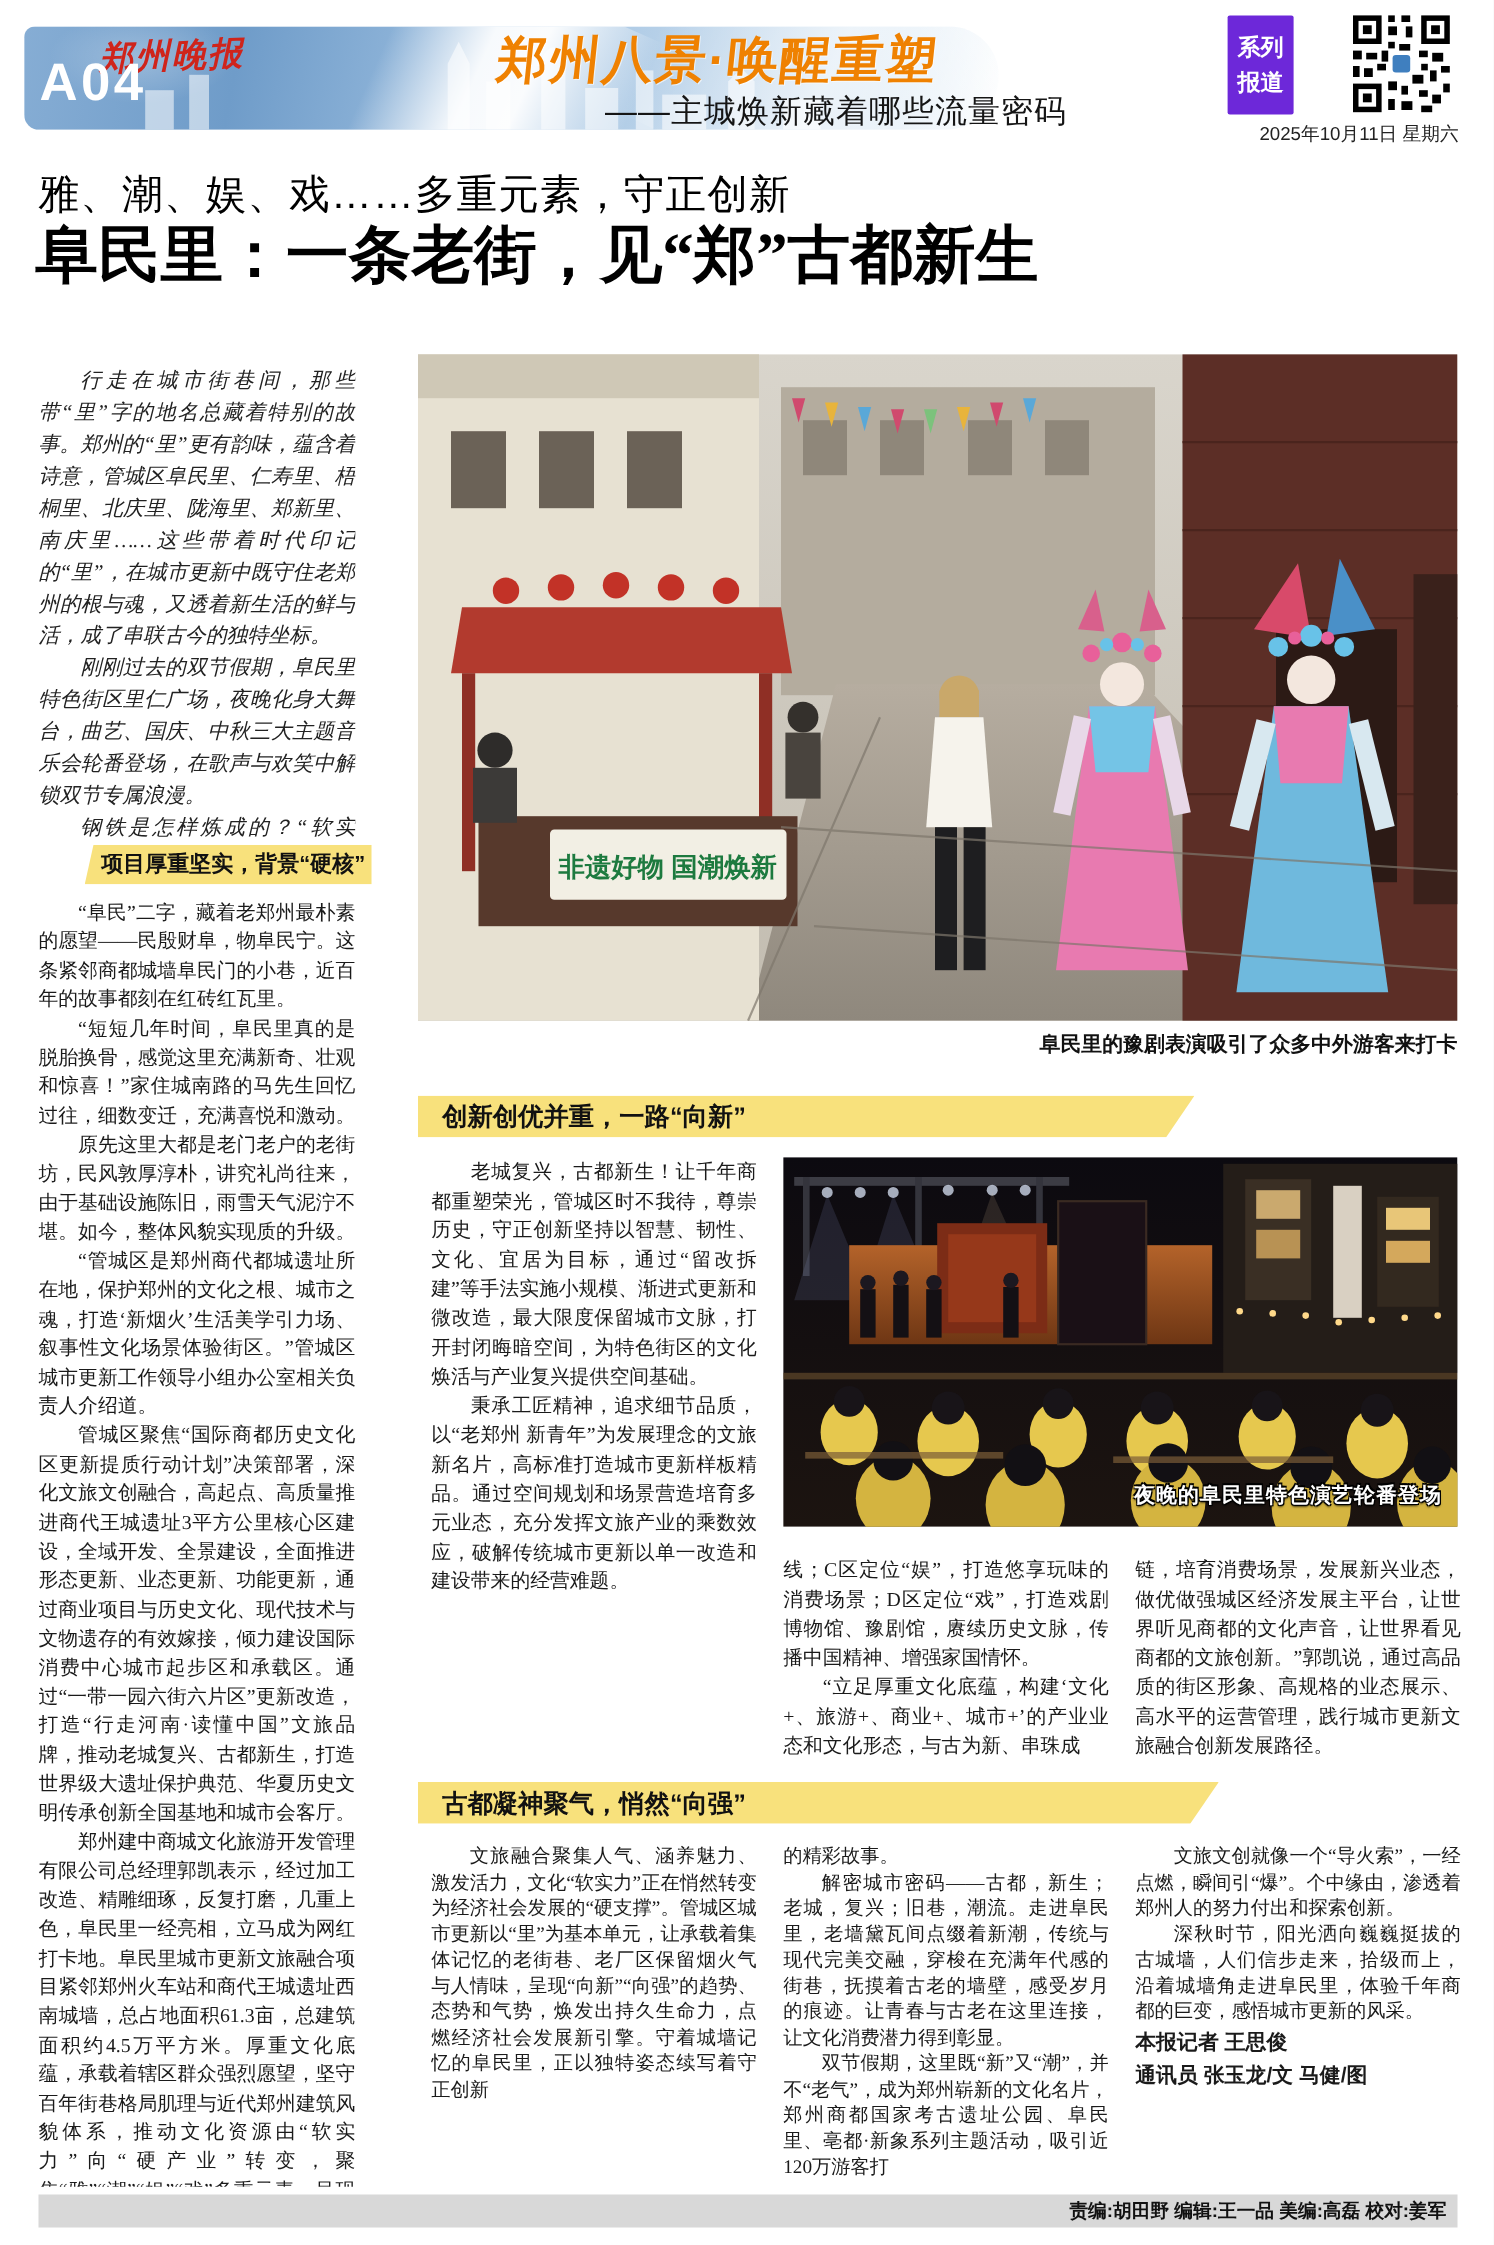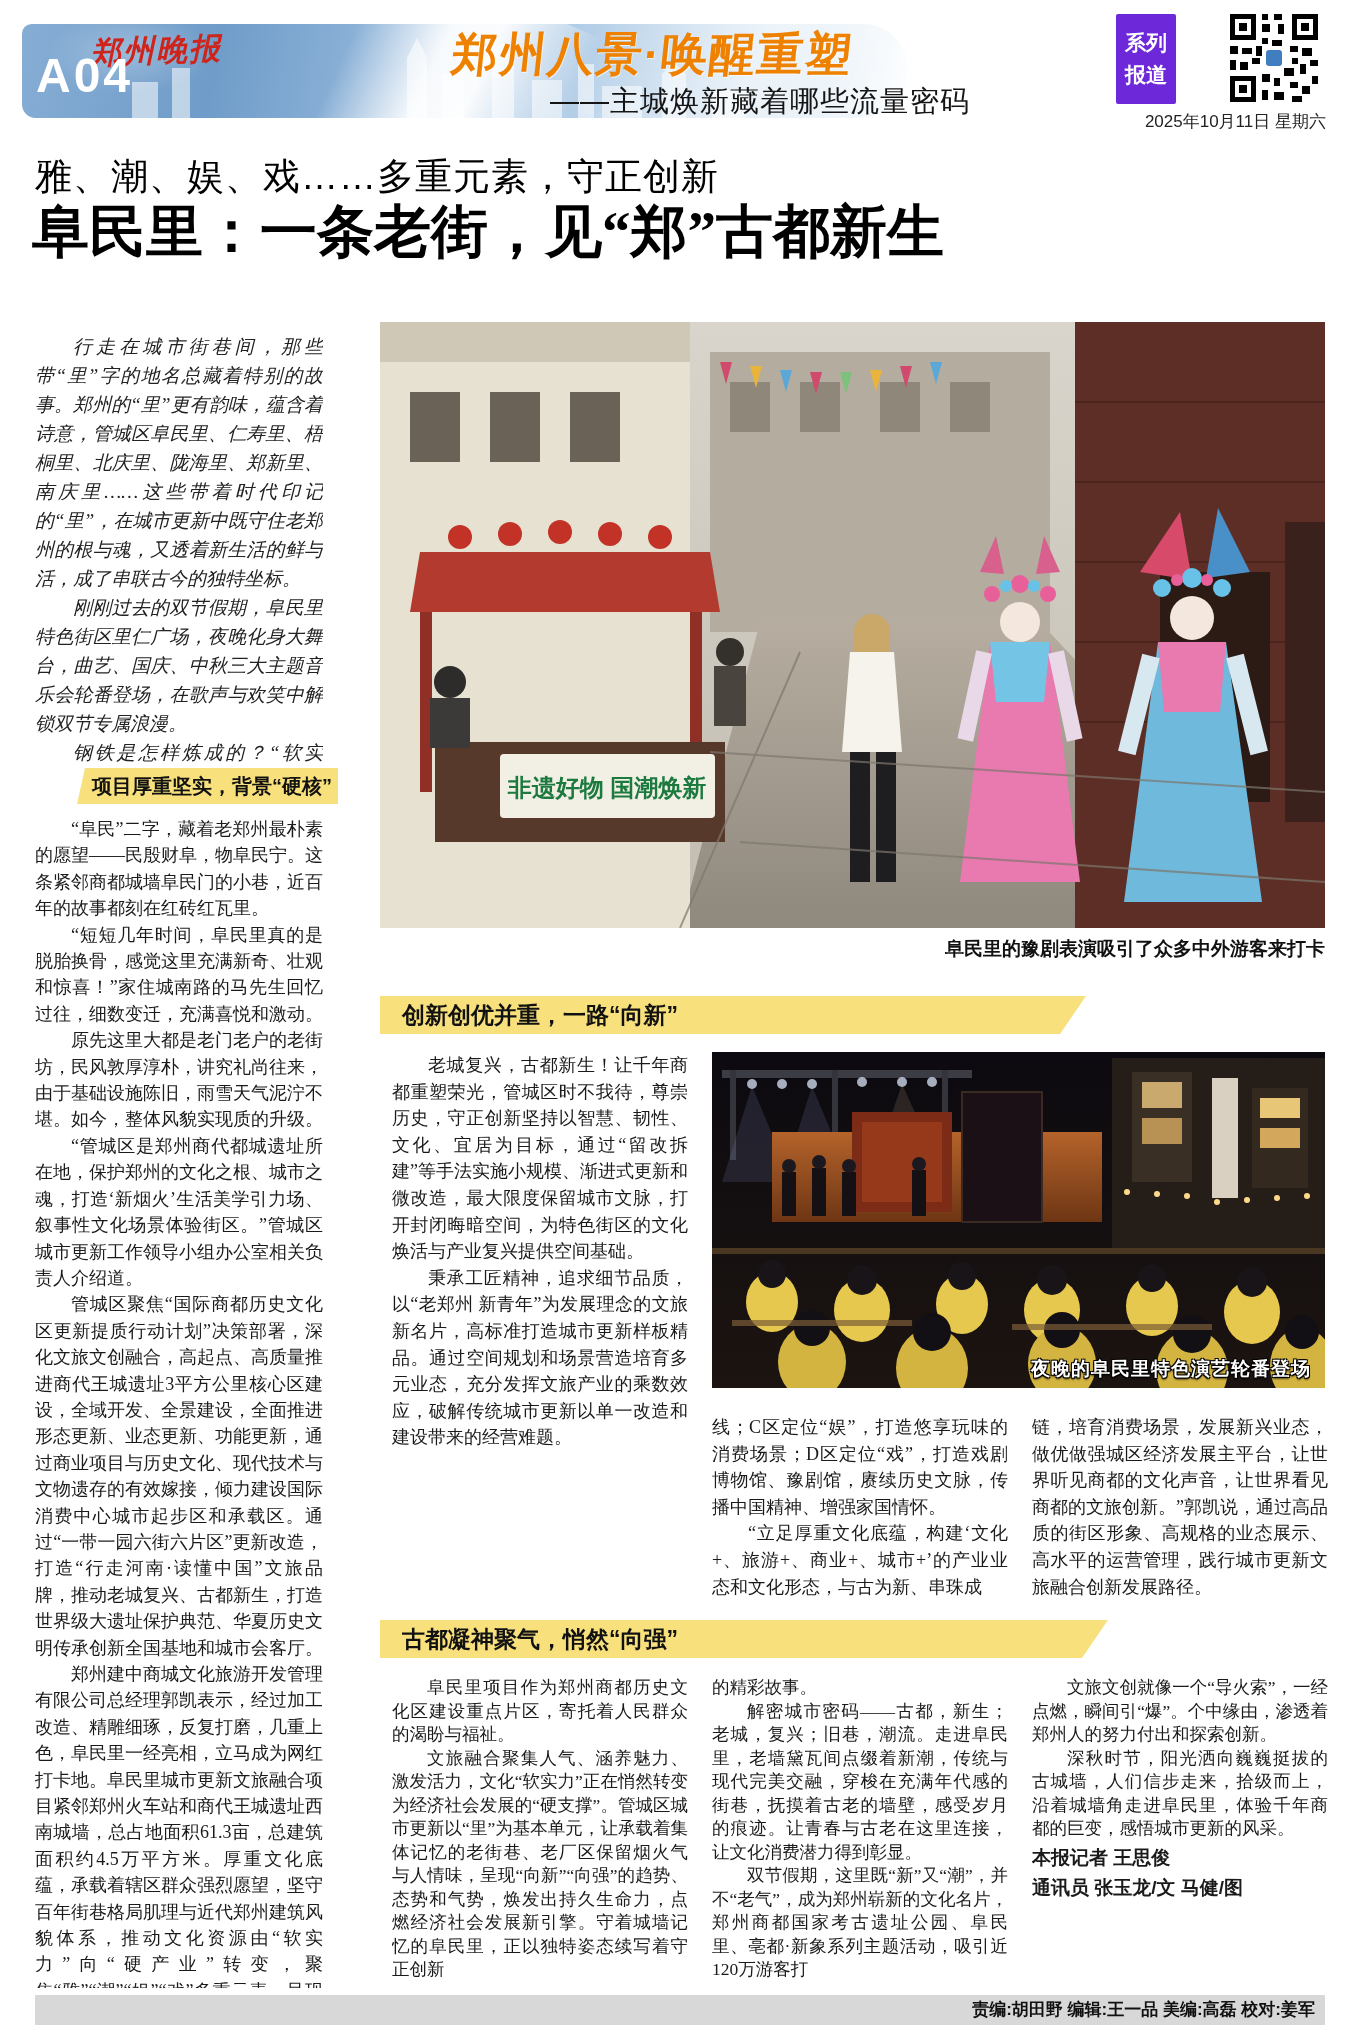--- a/index.html
+++ b/index.html
@@ -63,21 +63,21 @@
   #h-s2{left:380px;top:996px;width:684px;height:38px;line-height:38px;font-size:23px;padding-left:22px;
         clip-path:polygon(0 0,100% 0,calc(100% - 26px) 100%,0 100%);}
   #h-s3{left:380px;top:1620px;width:706px;height:38px;line-height:38px;font-size:23px;padding-left:22px;
         clip-path:polygon(0 0,100% 0,calc(100% - 26px) 100%,0 100%);}
 
   
   #photo1{left:380px;top:322px;width:945px;height:606px;}
   #caption1{left:380px;top:936px;width:945px;text-align:right;font-family:"Liberation Sans",sans-serif;
     font-weight:600;font-size:19px;color:#111;}
   #photo2{left:712px;top:1052px;width:613px;height:336px;}
-  #caption2{right:14px;bottom:6px;position:absolute;font-family:"Liberation Sans",sans-serif;font-weight:800;
+  #caption2{right:14px;bottom:16px;position:absolute;font-family:"Liberation Sans",sans-serif;font-weight:800;
     font-size:19px;color:#fff;letter-spacing:1px;
     text-shadow:-1px -1px 0 #000,1px -1px 0 #000,-1px 1px 0 #000,1px 1px 0 #000,0 2px 2px rgba(0,0,0,.8);margin-left:29px;}
   svg{display:block;}
 
   
   #footer-band{left:35px;top:1995px;width:1290px;height:30px;background:#d8d8d8;
     font-family:Liberation Sans, sans-serif;font-weight:700;font-size:17px;color:#111;
     line-height:30px;text-align:right;padding-right:10px;box-sizing:border-box;padding-left:28px;}
 </style>
 </head>
@@ -399,21 +399,20 @@
   <div id="col-s2b" class="abs col">
       <p class="para">线；C区定位“娱”，打造悠享玩味的消费场景；D区定位“戏”，打造戏剧博物馆、豫剧馆，赓续历史文脉，传播中国精神、增强家国情怀。</p>
       <p class="para indent">“立足厚重文化底蕴，构建‘文化+、旅游+、商业+、城市+’的产业业态和文化形态，与古为新、串珠成</p>
     </div>
   <div id="col-s2c" class="abs col">
       <p class="para">链，培育消费场景，发展新兴业态，做优做强城区经济发展主平台，让世界听见商都的文化声音，让世界看见商都的文旅创新。”郭凯说，通过高品质的街区形象、高规格的业态展示、高水平的运营管理，践行城市更新文旅融合创新发展路径。</p>
     </div>
 
   <div id="h-s3" class="abs sec-head">古都凝神聚气，悄然“向强”</div>
   <div id="col-s3a" class="abs col">
-      <p class="para indent">阜民里项目作为郑州商都历史文化区建设重点片区，寄托着人民群众的渴盼与福祉。</p>
       <p class="para indent">文旅融合聚集人气、涵养魅力、激发活力，文化“软实力”正在悄然转变为经济社会发展的“硬支撑”。管城区城市更新以“里”为基本单元，让承载着集体记忆的老街巷、老厂区保留烟火气与人情味，呈现“向新”“向强”的趋势、态势和气势，焕发出持久生命力，点燃经济社会发展新引擎。守着城墙记忆的阜民里，正以独特姿态续写着守正创新</p>
     </div>
   <div id="col-s3b" class="abs col">
       <p class="para">的精彩故事。</p>
       <p class="para indent">解密城市密码——古都，新生；老城，复兴；旧巷，潮流。走进阜民里，老墙黛瓦间点缀着新潮，传统与现代完美交融，穿梭在充满年代感的街巷，抚摸着古老的墙壁，感受岁月的痕迹。让青春与古老在这里连接，让文化消费潜力得到彰显。</p>
       <p class="para indent">双节假期，这里既“新”又“潮”，并不“老气”，成为郑州崭新的文化名片，郑州商都国家考古遗址公园、阜民里、亳都·新象系列主题活动，吸引近120万游客打</p>
     </div>
   <div id="col-s3c" class="abs col">
       <p class="para indent">文旅文创就像一个“导火索”，一经点燃，瞬间引“爆”。个中缘由，渗透着郑州人的努力付出和探索创新。</p>
       <p class="para indent">深秋时节，阳光洒向巍巍挺拔的古城墙，人们信步走来，拾级而上，沿着城墙角走进阜民里，体验千年商都的巨变，感悟城市更新的风采。</p>

